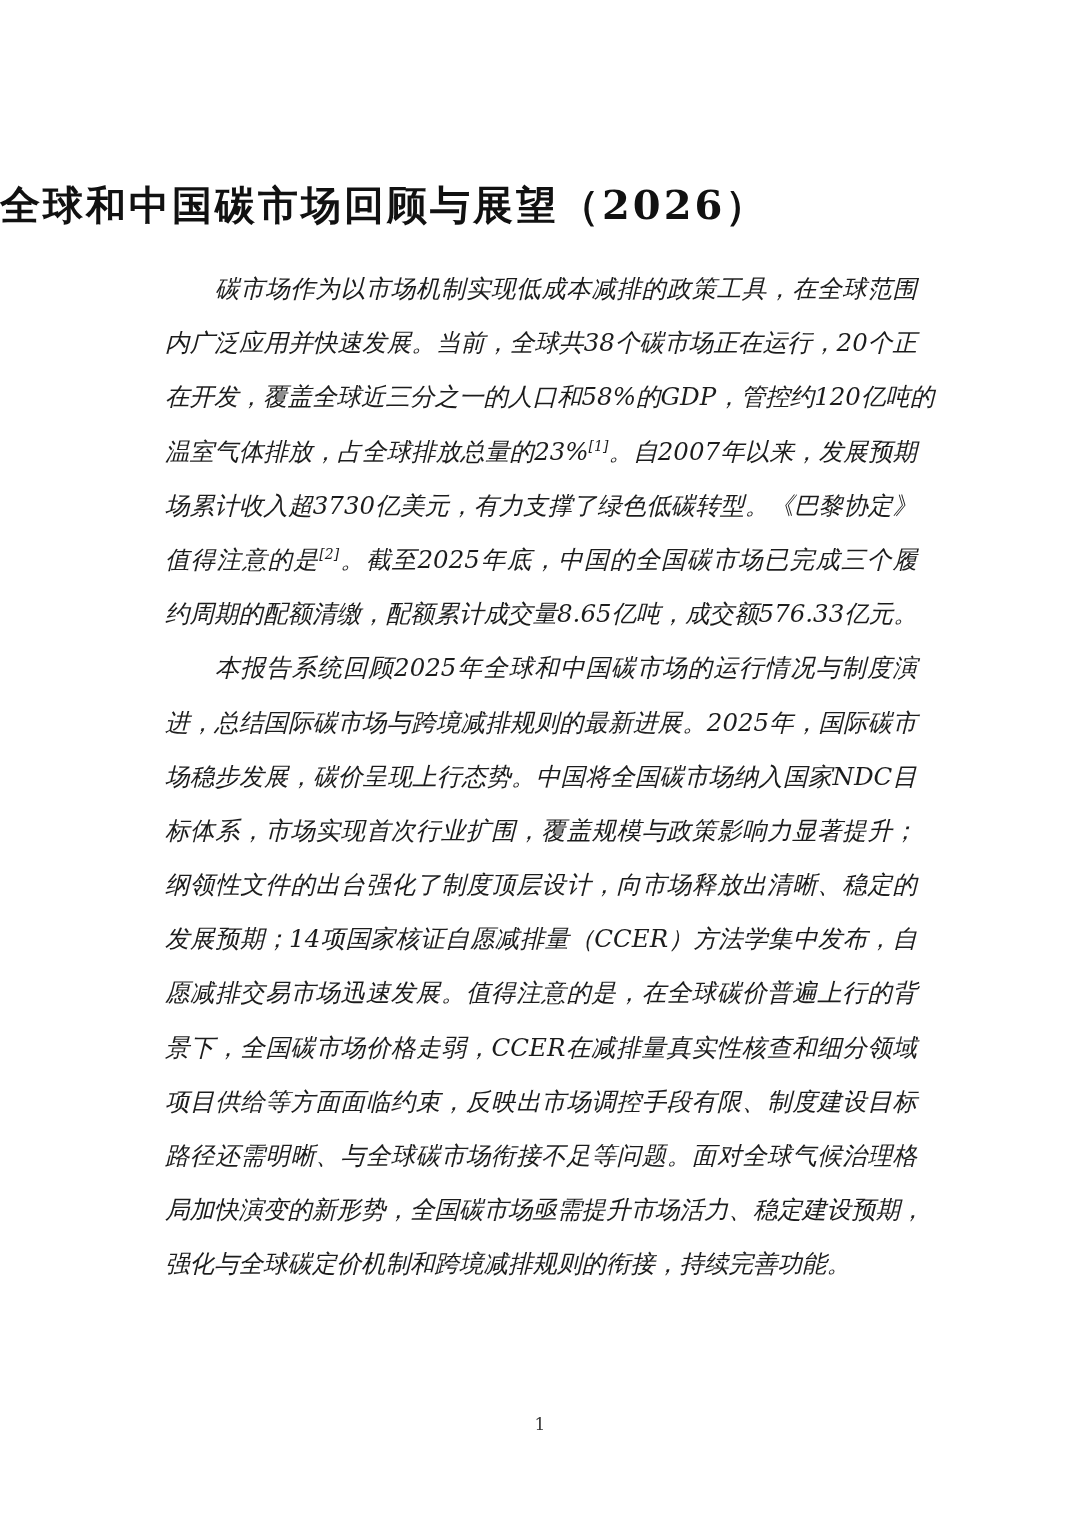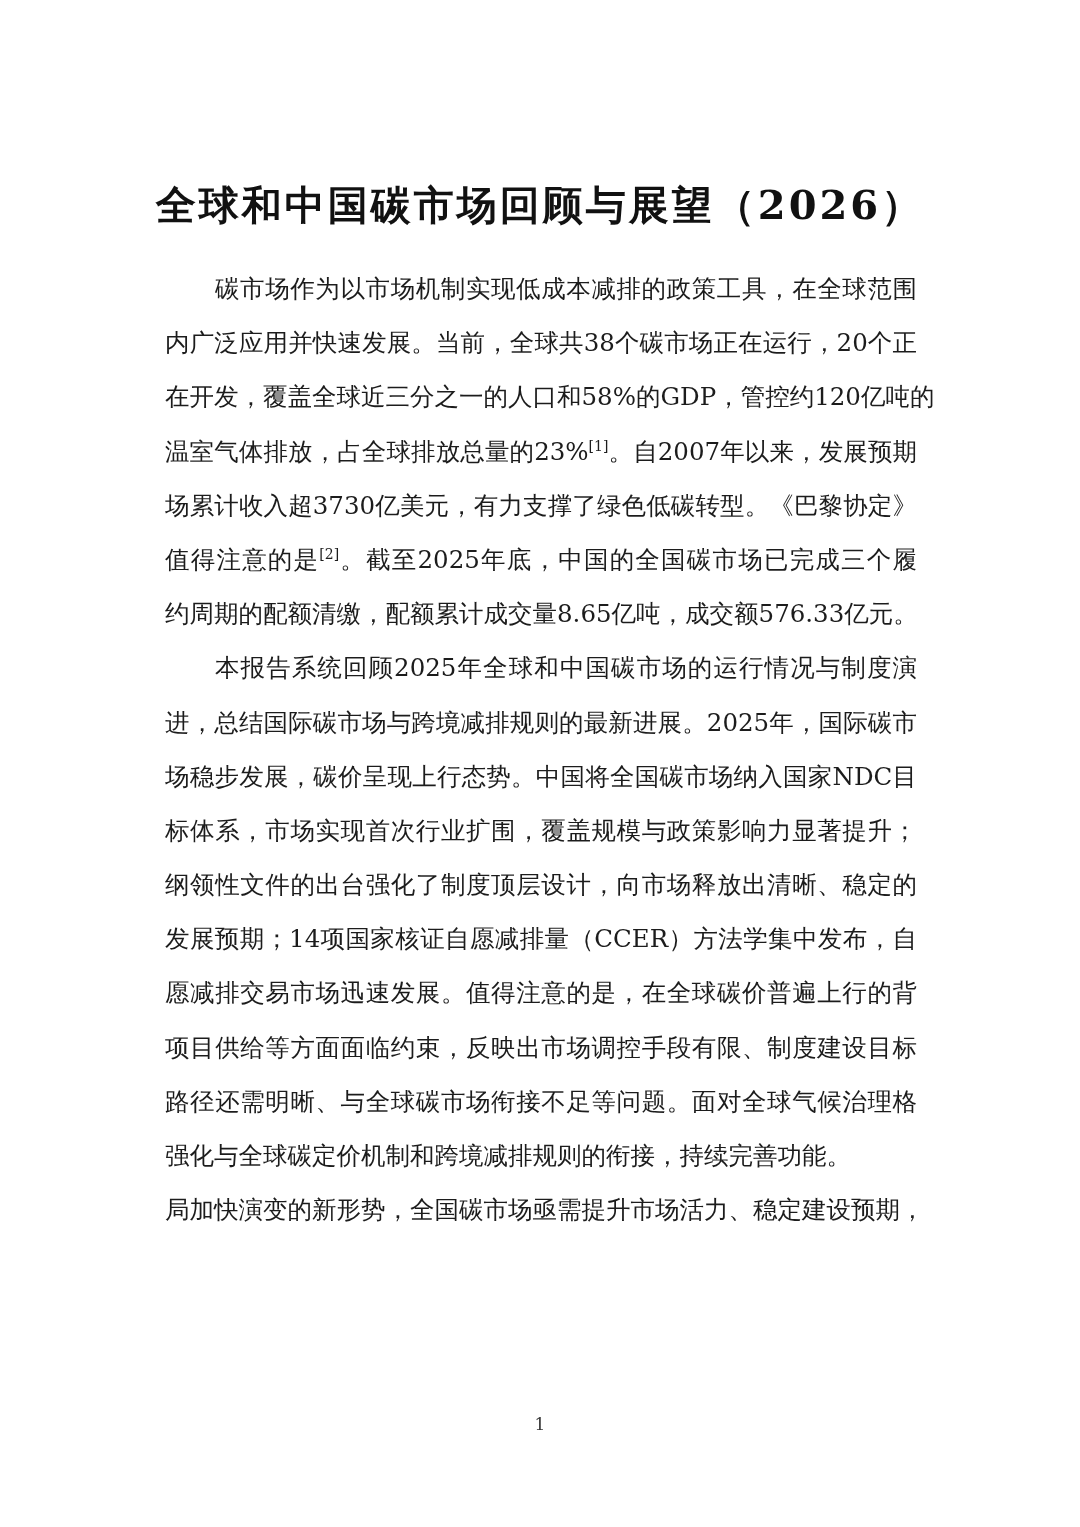--- a/index.html
+++ b/index.html
@@ -19,21 +19,20 @@
       position: absolute;
       left: 0; top: 0;
       width: 1080px; height: 1527px;
       background: #ffffff;
     }
     .title {
       position: absolute;
       left: 0;
       top: 150px;
       width: 1080px;
-      text-align: center;
       font-size: 40px;
       font-weight: bold;
       letter-spacing: 3px;
       color: #111;
       line-height: 56px;
       white-space: nowrap;
     }
     .body-text {
       position: absolute;
       left: 165px;
@@ -42,20 +41,21 @@
     }
     .line {
       height: 54.2px;
       line-height: 54.2px;
       font-size: 24.5px;
       color: #1c1c1c;
       white-space: nowrap;
       text-align: justify;
       text-align-last: justify;
       letter-spacing: 0px;
+      font-style: italic;
     }
     .line.indent {
       padding-left: 50px;
     }
     .line.last {
       text-align-last: left;
     }
     sup {
       font-size: 14px;
       line-height: 0;
@@ -107,24 +107,25 @@
     <div class="line"><span>值得注意的是</span><sup>[2]</sup><span>。截至2025年底，中国的全国碳市场已完成三个履</span></div>
     <div class="line last">约周期的配额清缴，配额累计成交量8.65亿吨，成交额576.33亿元。</div>
 
     <div class="line indent">本报告系统回顾2025年全球和中国碳市场的运行情况与制度演</div>
     <div class="line">进，总结国际碳市场与跨境减排规则的最新进展。2025年，国际碳市</div>
     <div class="line">场稳步发展，碳价呈现上行态势。中国将全国碳市场纳入国家NDC目</div>
     <div class="line">标体系，市场实现首次行业扩围，覆盖规模与政策影响力显著提升；</div>
     <div class="line">纲领性文件的出台强化了制度顶层设计，向市场释放出清晰、稳定的</div>
     <div class="line">发展预期；14项国家核证自愿减排量（CCER）方法学集中发布，自</div>
     <div class="line">愿减排交易市场迅速发展。值得注意的是，在全球碳价普遍上行的背</div>
+    <div class="line">景下，全国碳市场价格走弱，CCER在减排量真实性核查和细分领域</div>
     <div class="line">项目供给等方面面临约束，反映出市场调控手段有限、制度建设目标</div>
     <div class="line">路径还需明晰、与全球碳市场衔接不足等问题。面对全球气候治理格</div>
+    <div class="line">局加快演变的新形势，全国碳市场亟需提升市场活力、稳定建设预期，</div>
     <div class="line last">强化与全球碳定价机制和跨境减排规则的衔接，持续完善功能。</div>
-    <div class="line">局加快演变的新形势，全国碳市场亟需提升市场活力、稳定建设预期，</div>
 
   </div>
 
   <div class="page-number">1</div>
 
   <div class="watermark">
     <span class="wechat-icon">
       <svg width="36" height="32" viewBox="0 0 36 32">
         <ellipse cx="13" cy="12" rx="12" ry="10" fill="#b4b4b4"></ellipse>
         <path d="M6 19 L4 25 L11 21 Z" fill="#b4b4b4"></path>

